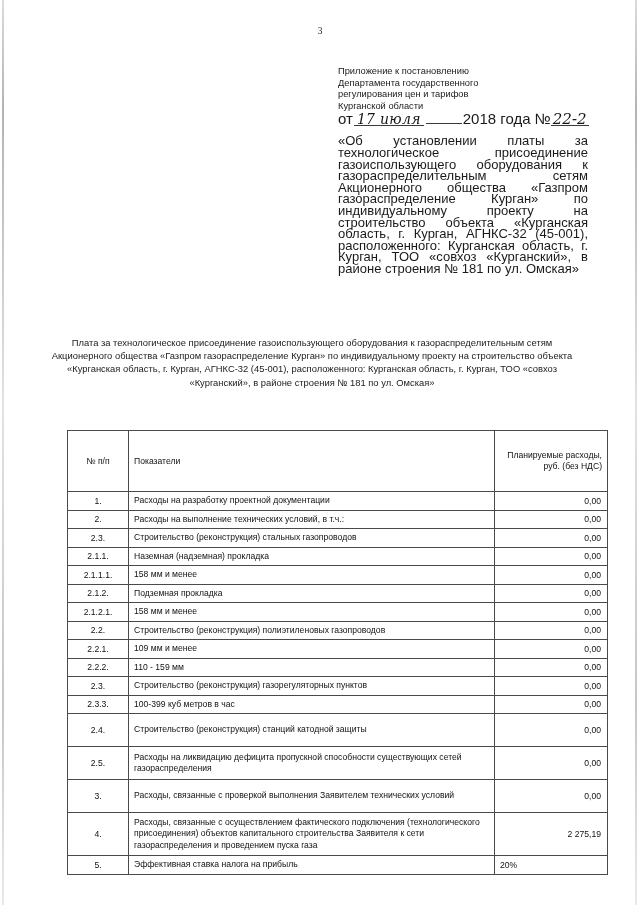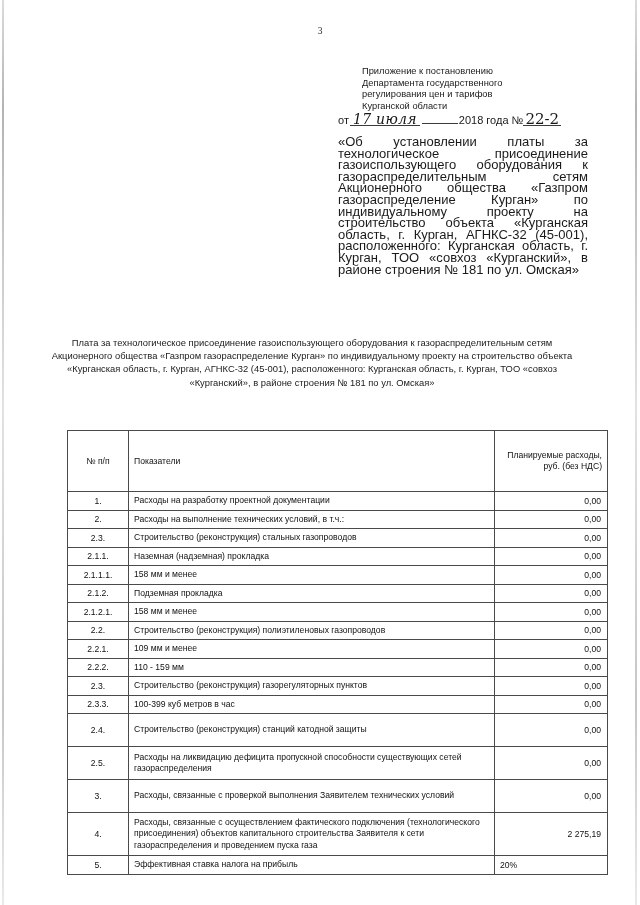--- a/index.html
+++ b/index.html
@@ -48,47 +48,47 @@
     position: absolute;
     top: 66px;
     left: 338px;
     width: 250px;
     font-size: 9.3px;
     line-height: 11.6px;
   }
   .header-block .plain-line {
     text-align: left;
     white-space: nowrap;
-    margin-left: 24px;
   }
   .date-line {
     display: flex;
     align-items: baseline;
     white-space: nowrap;
     margin-top: 1px;
   }
-  .date-line .lbl { font-size: 11px; }
+  .date-line .lbl { font-size: 15px; }
   .hand {
     font-family: "DejaVu Serif", serif;
     font-style: italic;
     font-size: 14px;
     letter-spacing: .3px;
     color: #151515;
     border-bottom: 1px solid #3a3a3a;
     padding: 0 3px 0 3px;
     margin: 0 1px;
     line-height: 12px;
   }
   .hand.blank {
     border-bottom: 1px solid #3a3a3a;
     min-width: 30px;
     display: inline-block;
   }
   .hand-num {
     font-family: "DejaVu Serif", serif;
+    font-style: italic;
     font-size: 15px;
     color: #151515;
     border-bottom: 1px solid #3a3a3a;
     padding: 0 2px;
     line-height: 12px;
   }
   .header-para {
     text-align: justify;
     text-align-last: left;
     margin-top: 9px;

